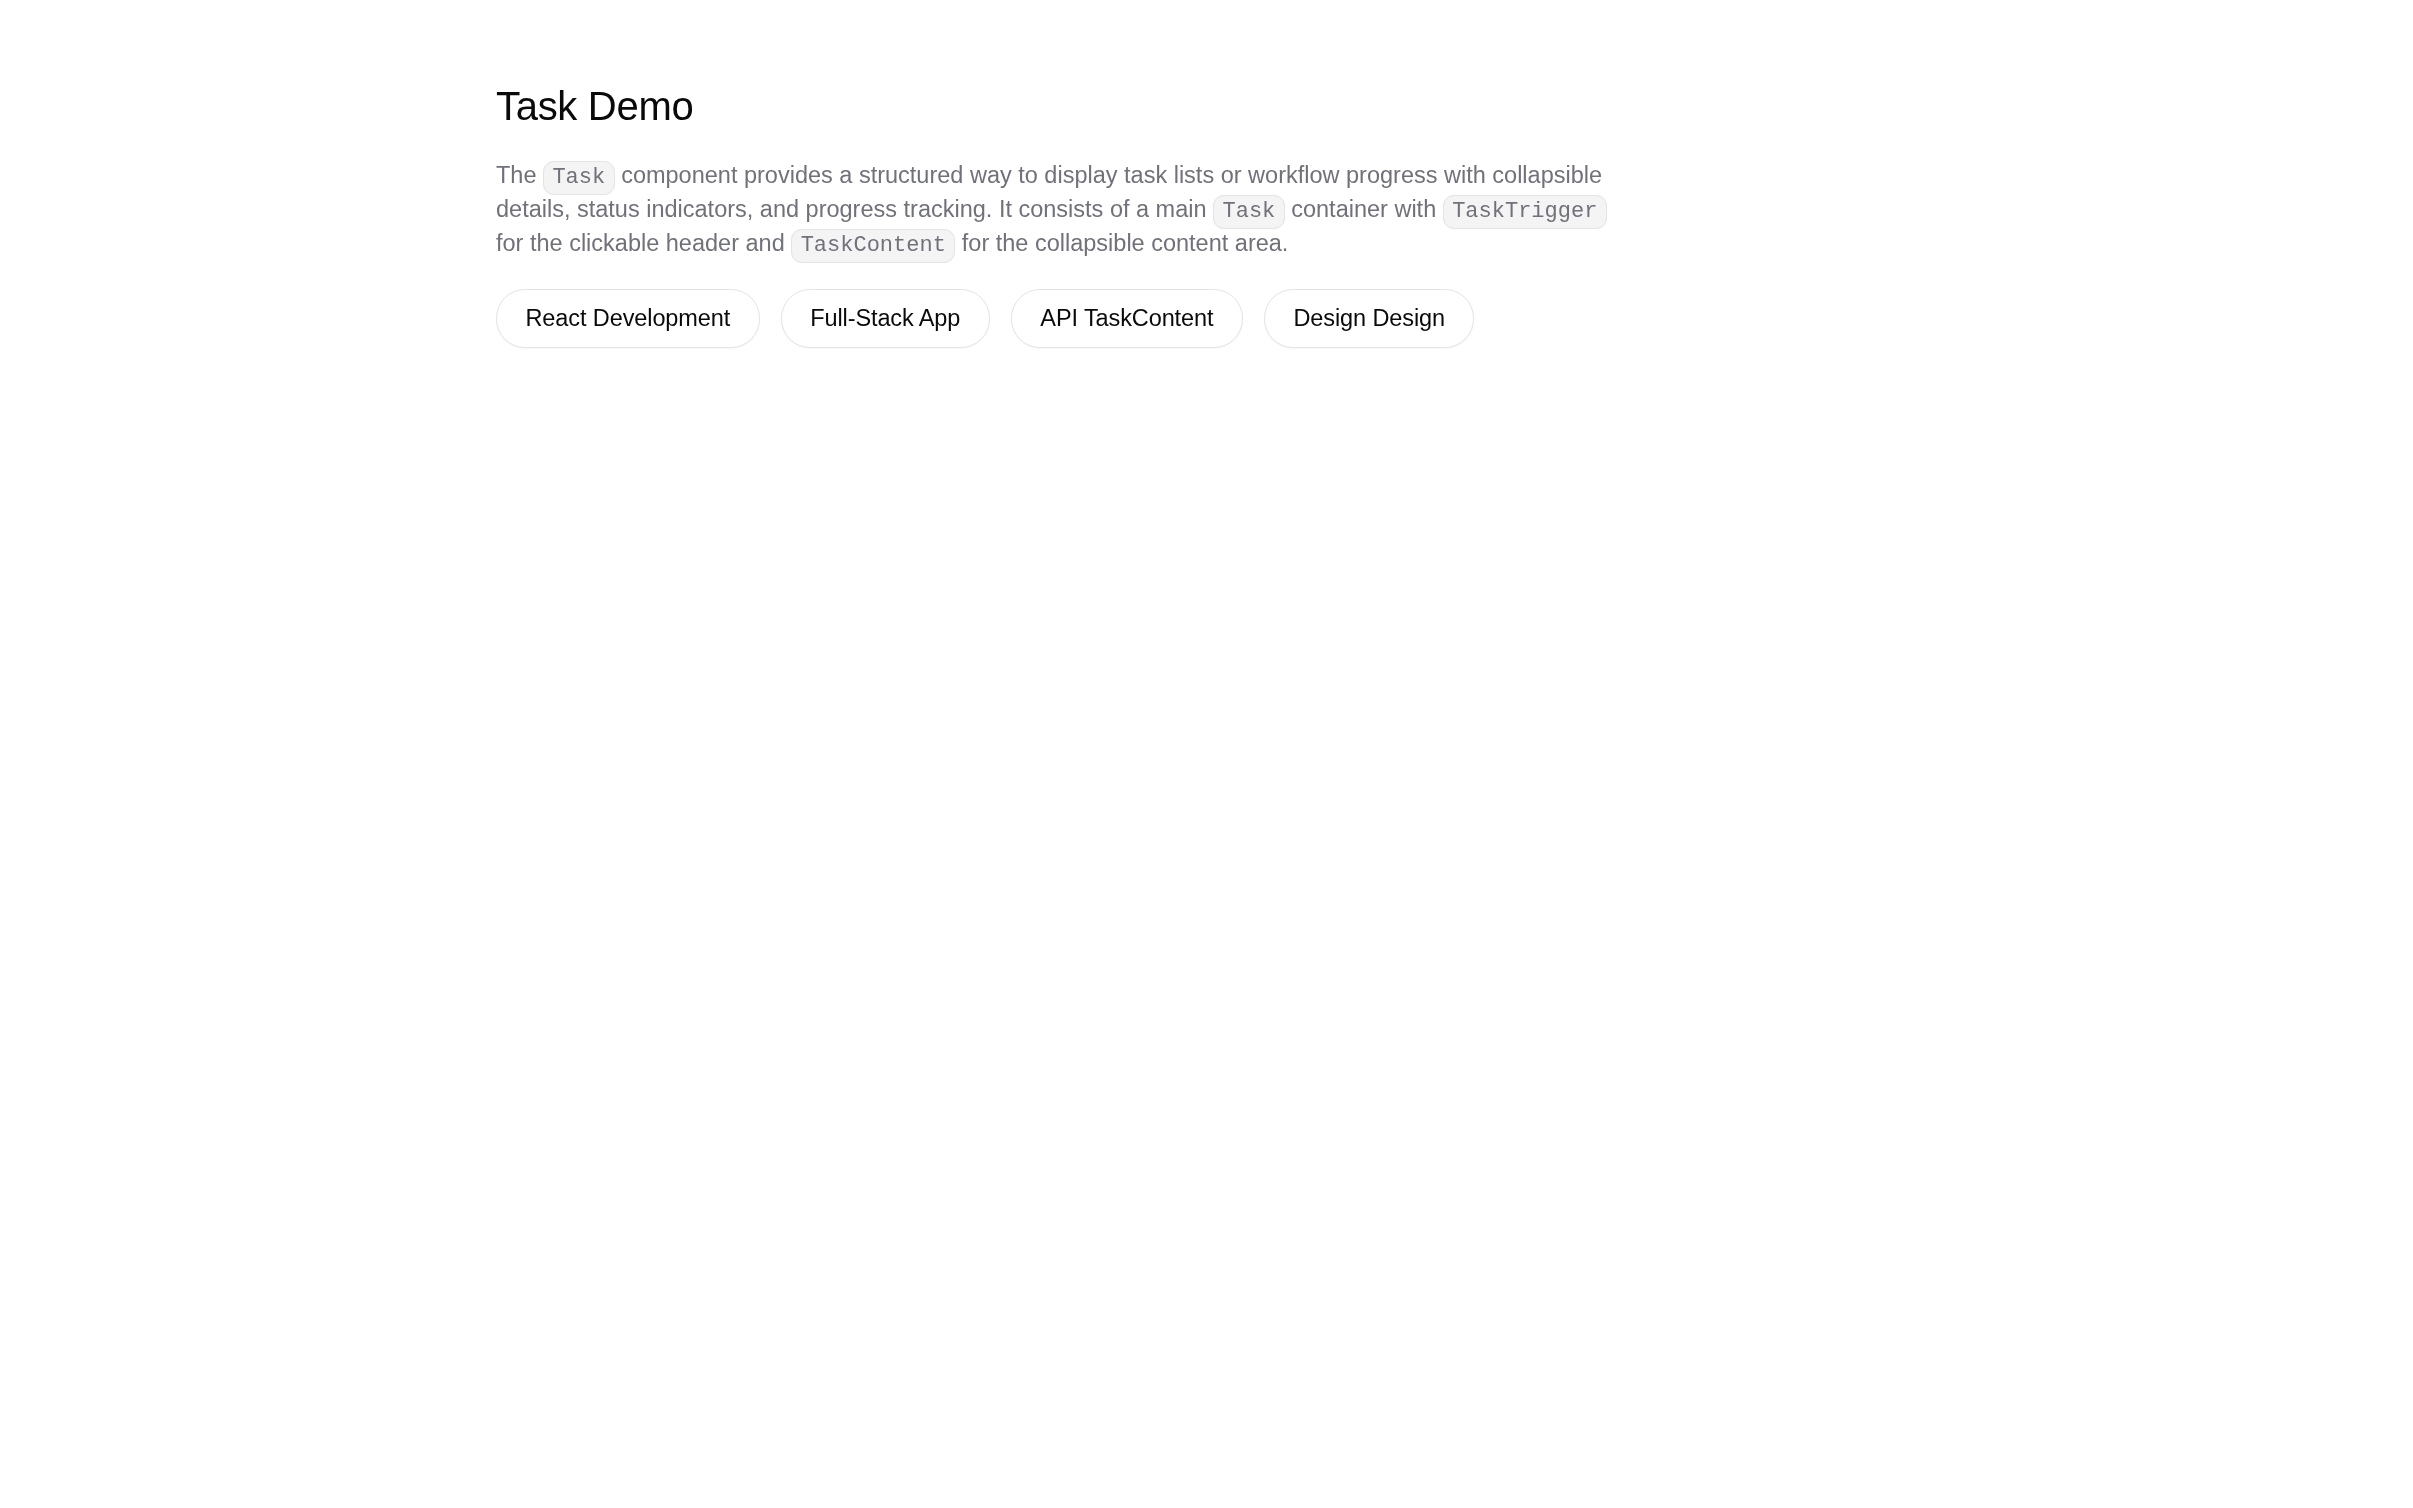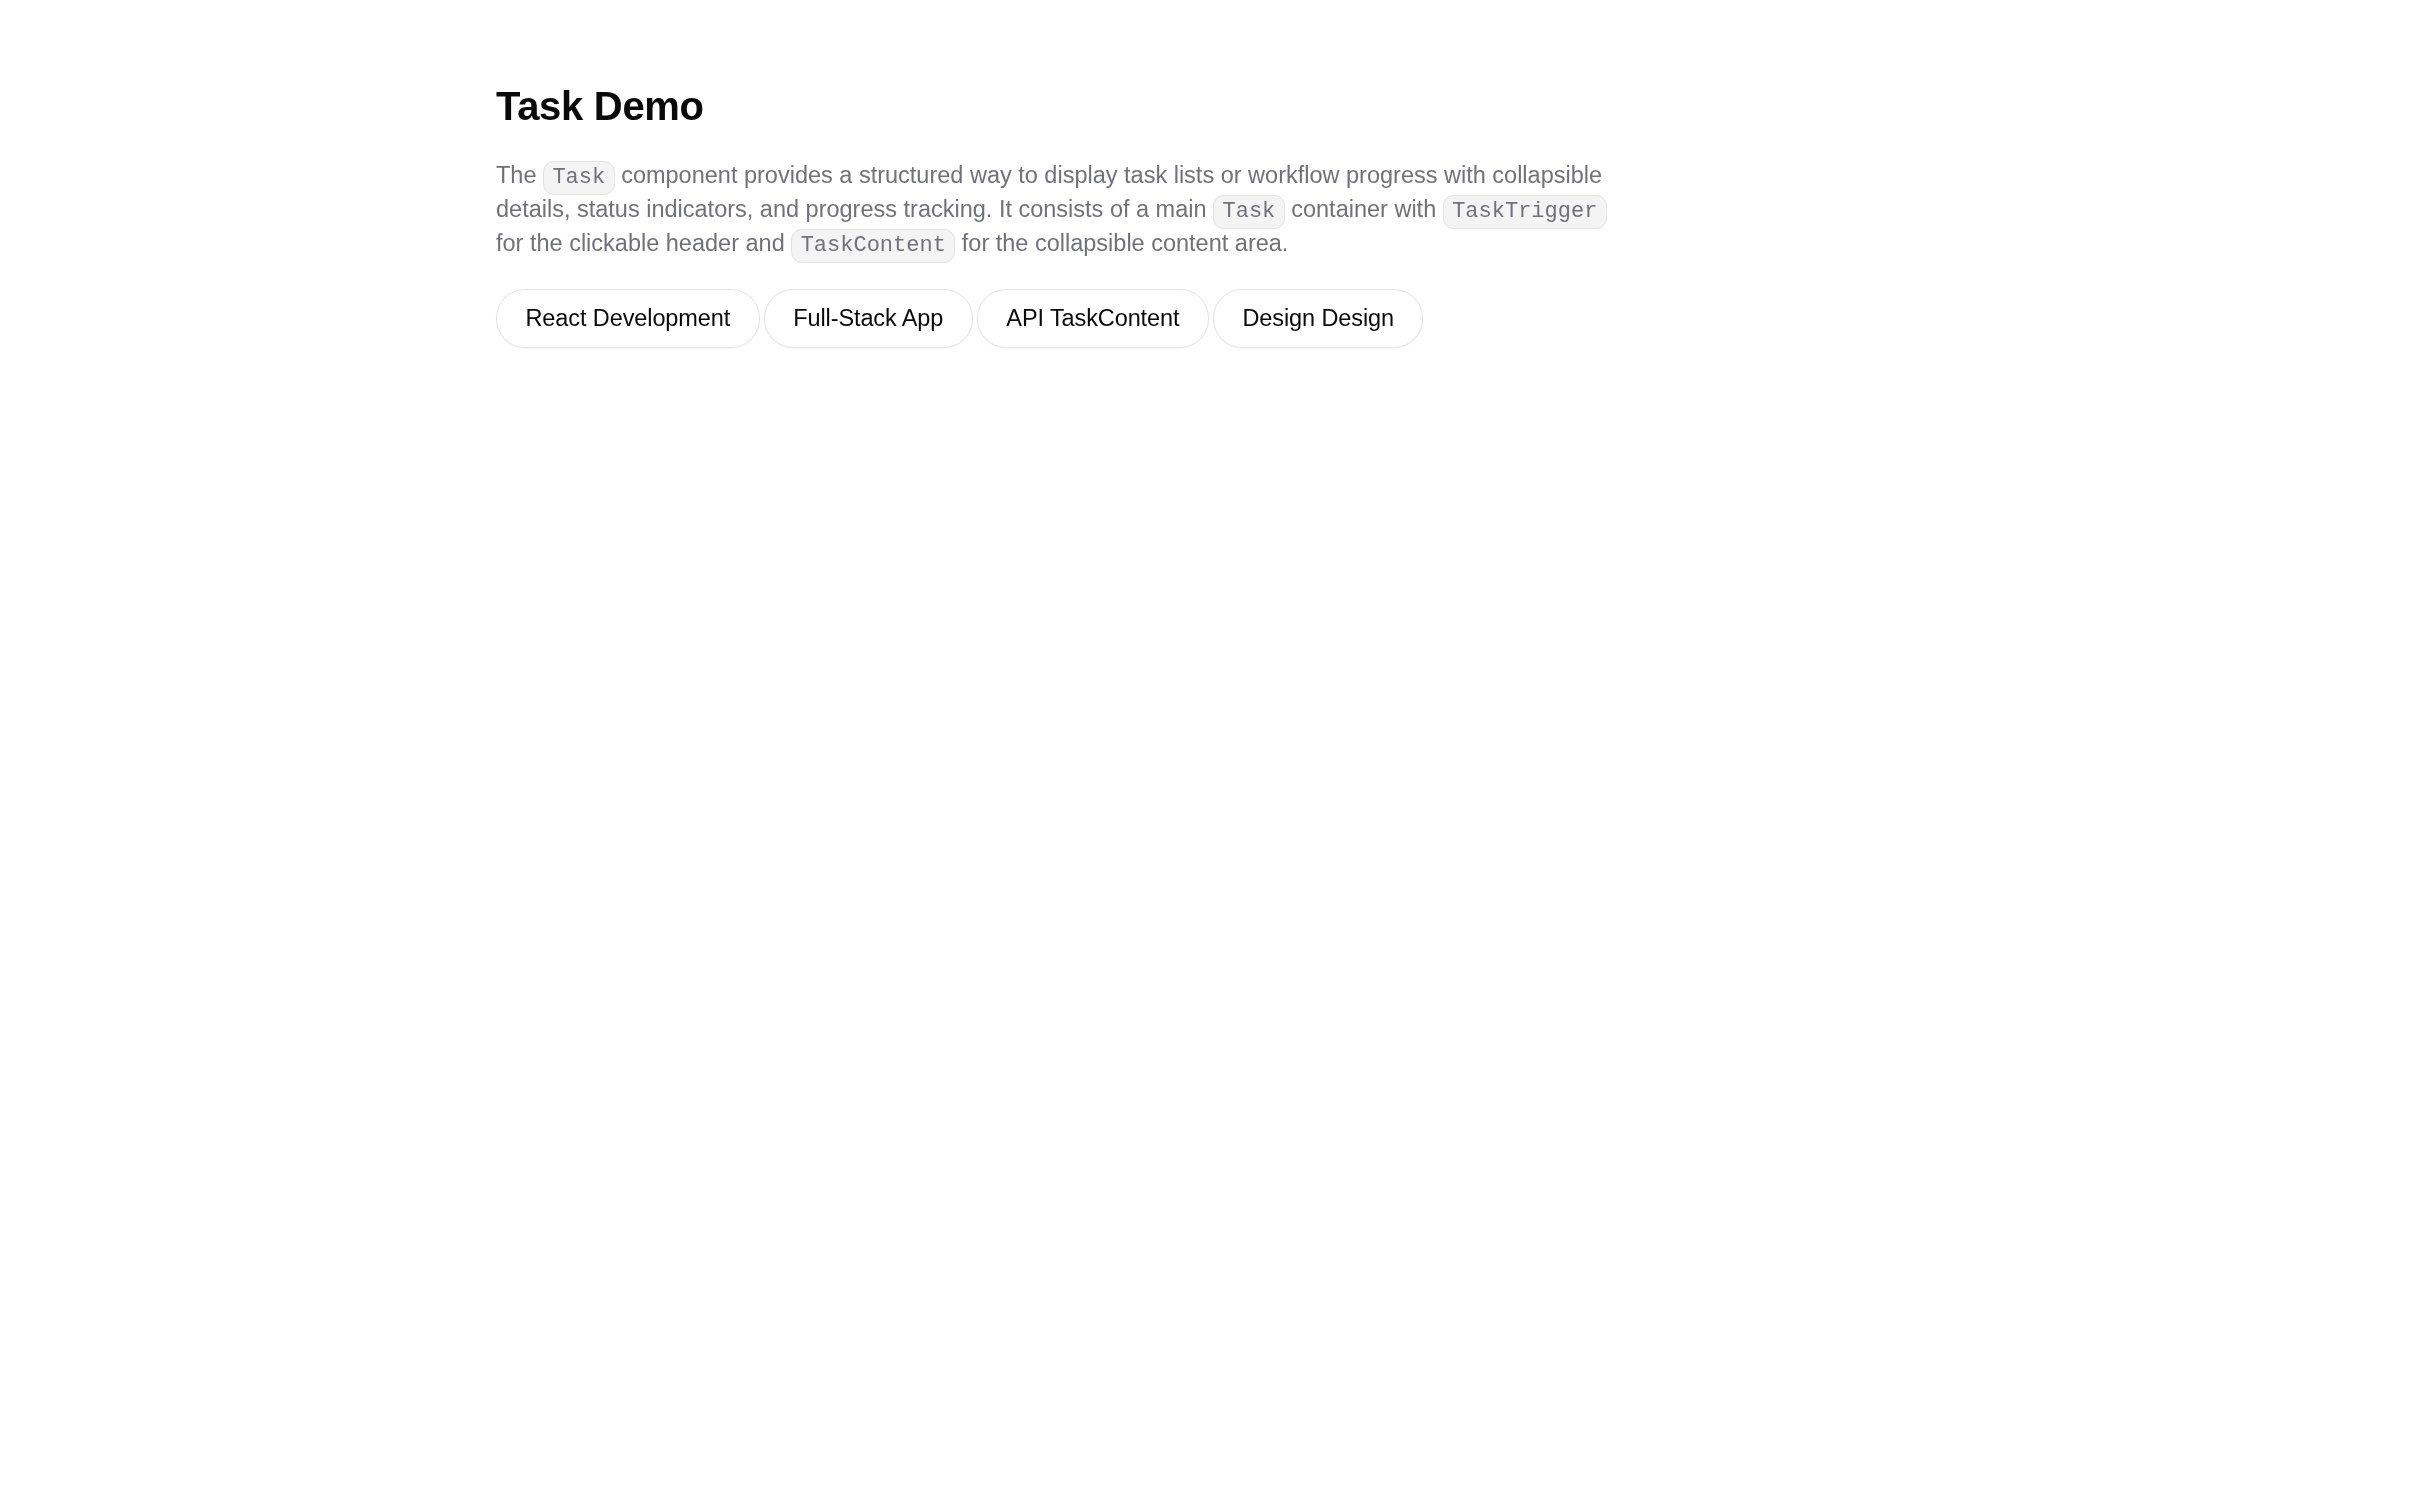--- a/index.html
+++ b/index.html
@@ -19,21 +19,21 @@
     font-family:"Liberation Sans","DejaVu Sans",sans-serif;
     overflow:hidden;
   }
   main.page{
     padding:79px 0 0 496px;
   }
   h1.page-title{
     margin:0 0 25px 0;
     font-size:40px;
     line-height:54px;
-    font-weight:700;
+    font-weight:400;
     letter-spacing:-0.3px;
     color:var(--text-primary);
   }
   p.description{
     margin:0 0 28.5px 0;
     max-width:1123px;
     font-size:23.5px;
     line-height:34px;
     font-weight:400;
     color:var(--text-muted);
@@ -46,21 +46,21 @@
     background:var(--code-bg);
     border:0.8px solid var(--border);
     border-radius:11px;
     padding:3.4px 8.4px 4.2px;
     white-space:nowrap;
   }
   .button-row{
     display:flex;
     flex-direction:row;
     align-items:center;
-    gap:4px;
+    gap:21px;
   }
   button.pill-button{
     height:59px;
     padding:0 28.5px;
     border-radius:29px;
     border:0.8px solid var(--border);
     background:var(--page-bg);
     font-family:inherit;
     font-size:23.5px;
     font-weight:500;

